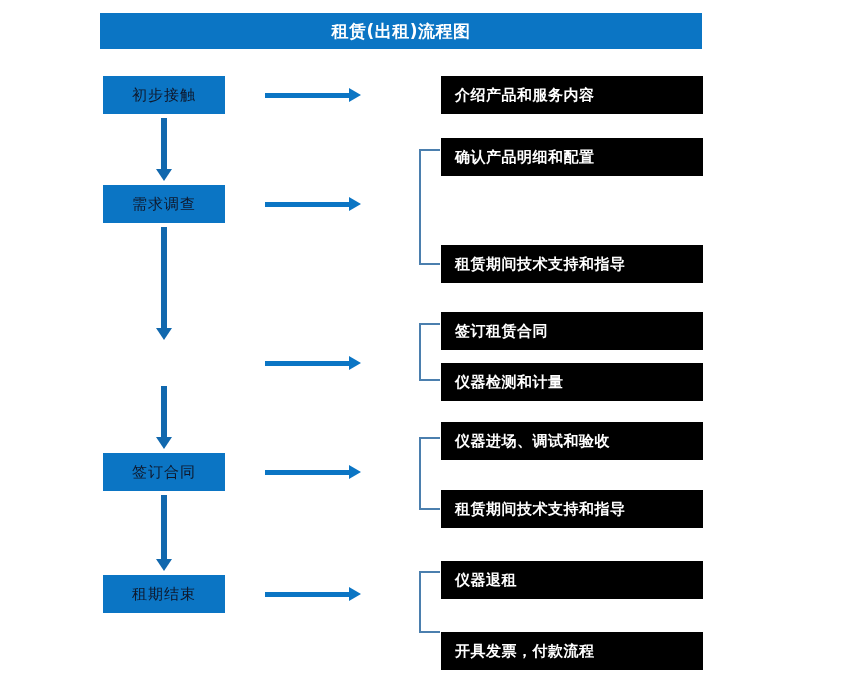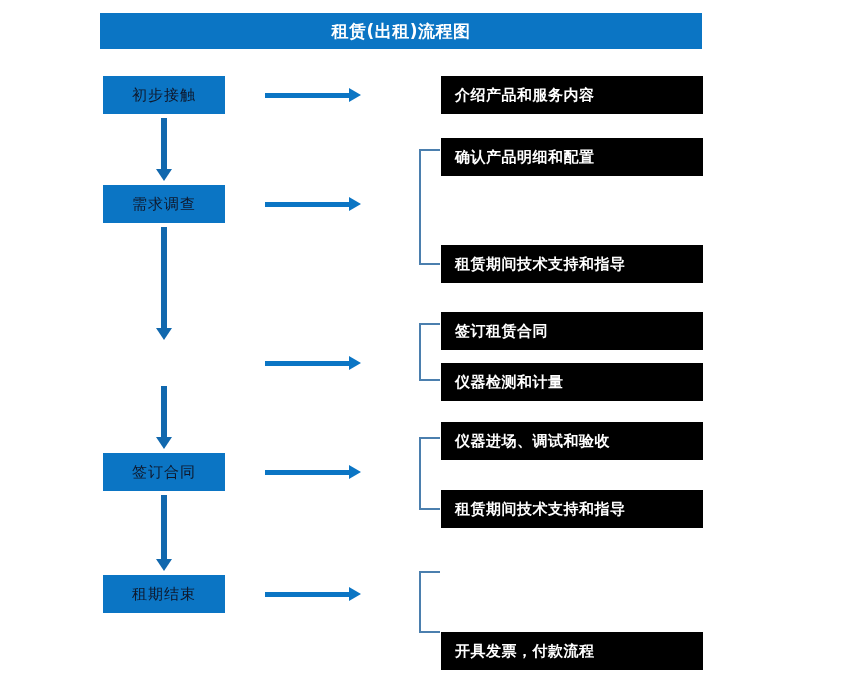--- a/index.html
+++ b/index.html
@@ -153,15 +153,16 @@
   <div class="bracket" style="top:437px; height:73px"></div>
   <div class="bracket" style="top:571px; height:62px"></div>
 
   <div class="detail-box" style="top:76px">介绍产品和服务内容</div>
   <div class="detail-box" style="top:138px">确认产品明细和配置</div>
   <div class="detail-box" style="top:245px">租赁期间技术支持和指导</div>
   <div class="detail-box" style="top:312px">签订租赁合同</div>
   <div class="detail-box" style="top:422px">仪器进场、调试和验收</div>
   <div class="detail-box" style="top:363px">仪器检测和计量</div>
   <div class="detail-box" style="top:490px">租赁期间技术支持和指导</div>
+  <div class="detail-box" style="top:561px">仪器退租</div>
   <div class="detail-box" style="top:632px">开具发票，付款流程</div>
 
 </div>
 
 </body></html>

